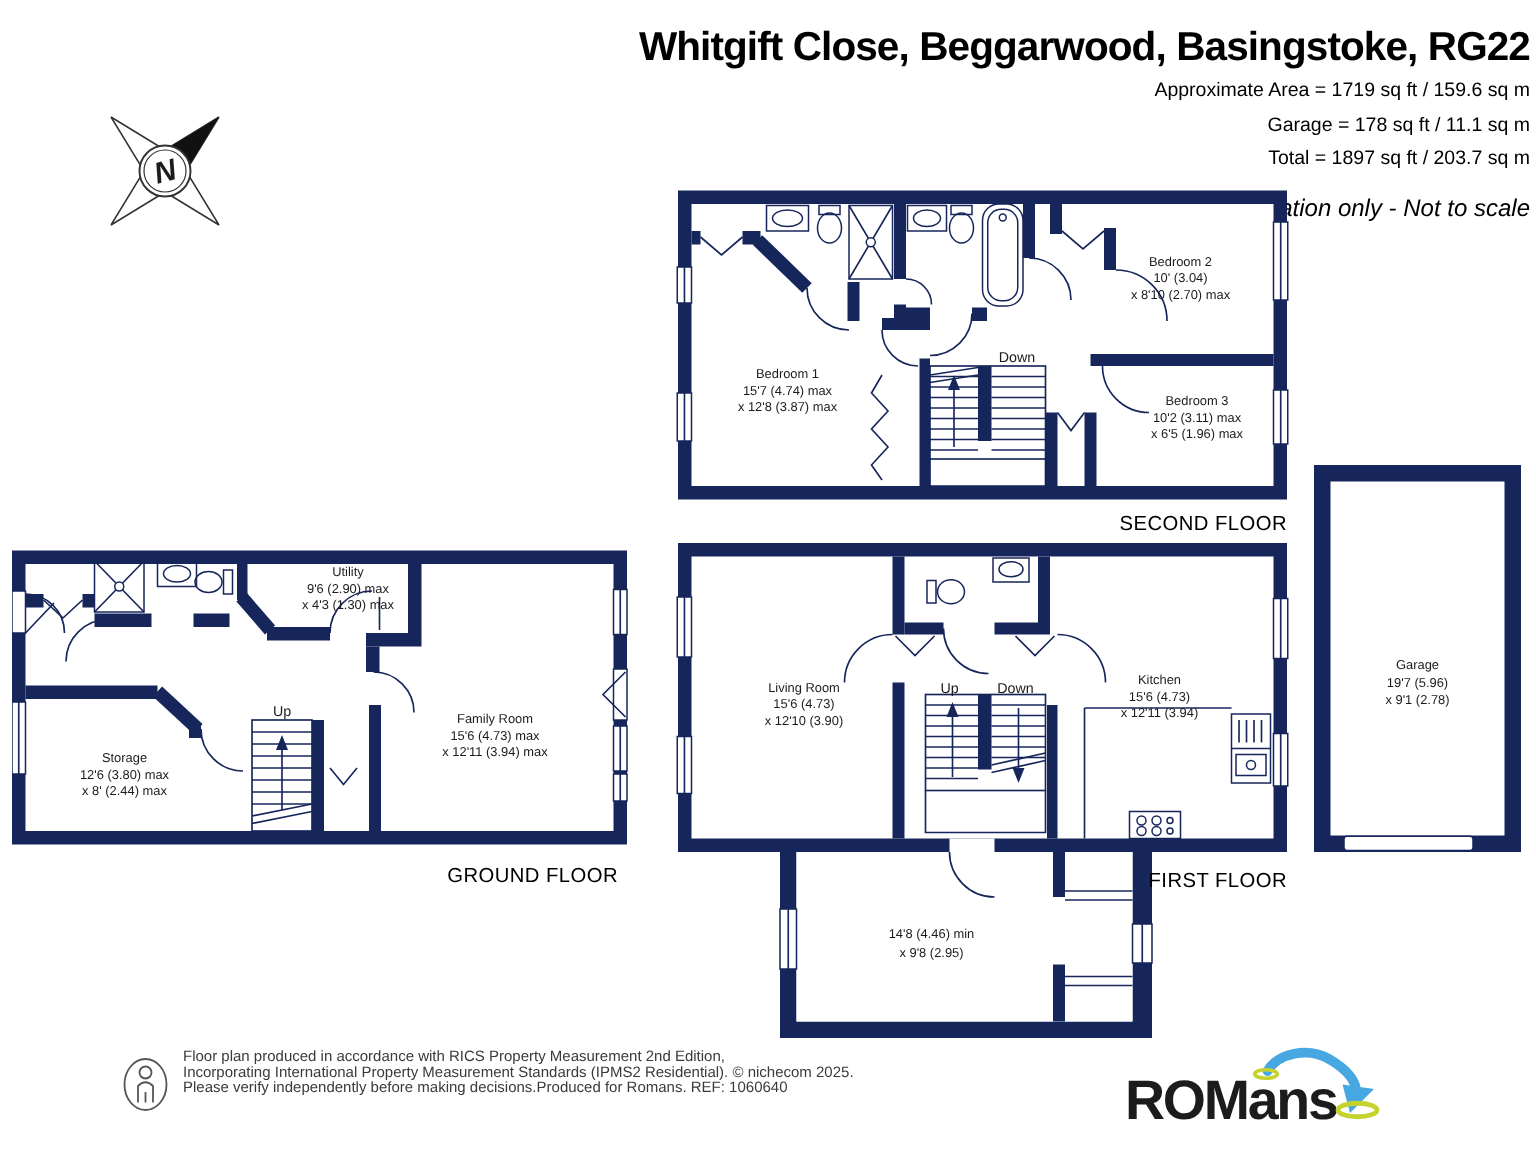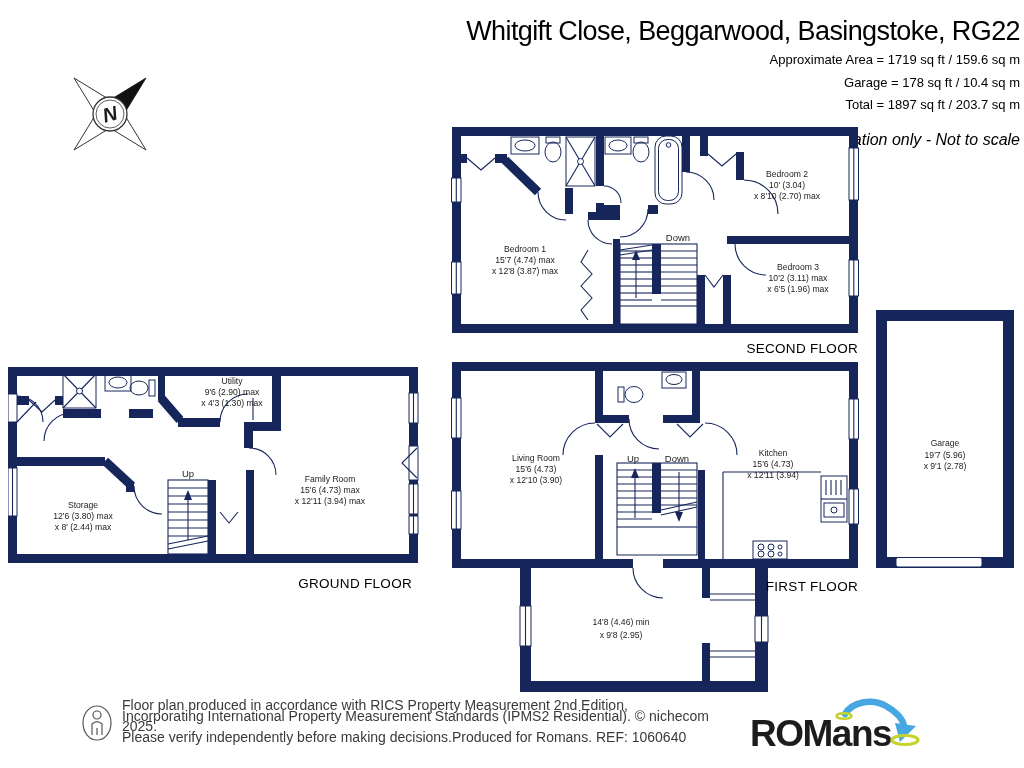--- a/index.html
+++ b/index.html
@@ -1,46 +1,46 @@
 <!DOCTYPE html>
 <html><head>
 <meta charset="utf-8">
 <style>
   html,body{margin:0;padding:0;background:#fff;}
   .page{position:relative;width:1024px;height:768px;background:#ffffff;
         font-family:"Liberation Sans",sans-serif;overflow:hidden;}
   .abs{position:absolute;}
   
   .hdr{right:4px;top:16px;text-align:right;color:#000;}
-  .hdr .title{font-size:27px;font-weight:normal;letter-spacing:-0.6px;}
+  .hdr .title{font-size:27px;font-weight:bold;letter-spacing:-0.6px;}
   .hdr .area{font-size:13px;line-height:18.5px;margin-top:4px;font-weight:400;}
   .hdr .ident{font-size:16px;margin-top:16px;font-style:italic;}
   
   svg text{font-family:"Liberation Sans",sans-serif;fill:#1c1c1c;}
   .w{fill:#16265b;}
   .dw{stroke:#16265b;stroke-width:9;fill:none;}
   .tl{stroke:#16265b;stroke-width:1.1;fill:none;}
   .tw{fill:#ffffff;stroke:#16265b;stroke-width:1;}
   .fx{fill:#ffffff;stroke:#16265b;stroke-width:1;}
   .fxn{fill:none;stroke:#16265b;stroke-width:1;}
   .rt{font-size:8.6px;text-anchor:middle;}
   .st{font-size:9.5px;text-anchor:middle;}
   .fl{font-size:13.5px;fill:#000;text-anchor:end;letter-spacing:.3px;}
   
-  .ftxt{left:122px;top:700px;width:620px;font-size:14px;line-height:10.6px;color:#3a3a3a;}
+  .ftxt{left:122px;top:700px;width:620px;font-size:10px;line-height:10.6px;color:#3a3a3a;}
 </style>
 </head>
 <body>
 
 <div class="page">
 
   <div class="abs hdr">
     <div class="title">Whitgift Close, Beggarwood, Basingstoke, RG22</div>
     <div class="area">Approximate Area = 1719 sq ft / 159.6 sq m</div>
-    <div class="area">Garage = 178 sq ft / 10.4 sq m</div>
+    <div class="area">Garage = 178 sq ft / 11.1 sq m</div>
     <div class="area">Total = 1897 sq ft / 203.7 sq m</div>
     <div class="ident">For identification only - Not to scale</div>
   </div>
 
   <svg class="abs" style="left:62px;top:66px" width="96" height="96">
     <path d="M12,12 L48,34 L84,12 L62,48 L84,84 L48,62 L12,84 L34,48 Z" fill="#ffffff" stroke="#333" stroke-width="1"></path>
     <polygon points="84,12 48,34 62,48" fill="#111"></polygon>
     <circle cx="48" cy="48" r="17" fill="#ffffff" stroke="#333" stroke-width="1.3"></circle>
     <circle cx="48" cy="48" r="14" fill="none" stroke="#333" stroke-width="0.8"></circle>
     <text x="48" y="55" font-size="20" font-weight="bold" font-style="italic" text-anchor="middle" transform="rotate(-15 48 48)" fill="#111">N</text>

